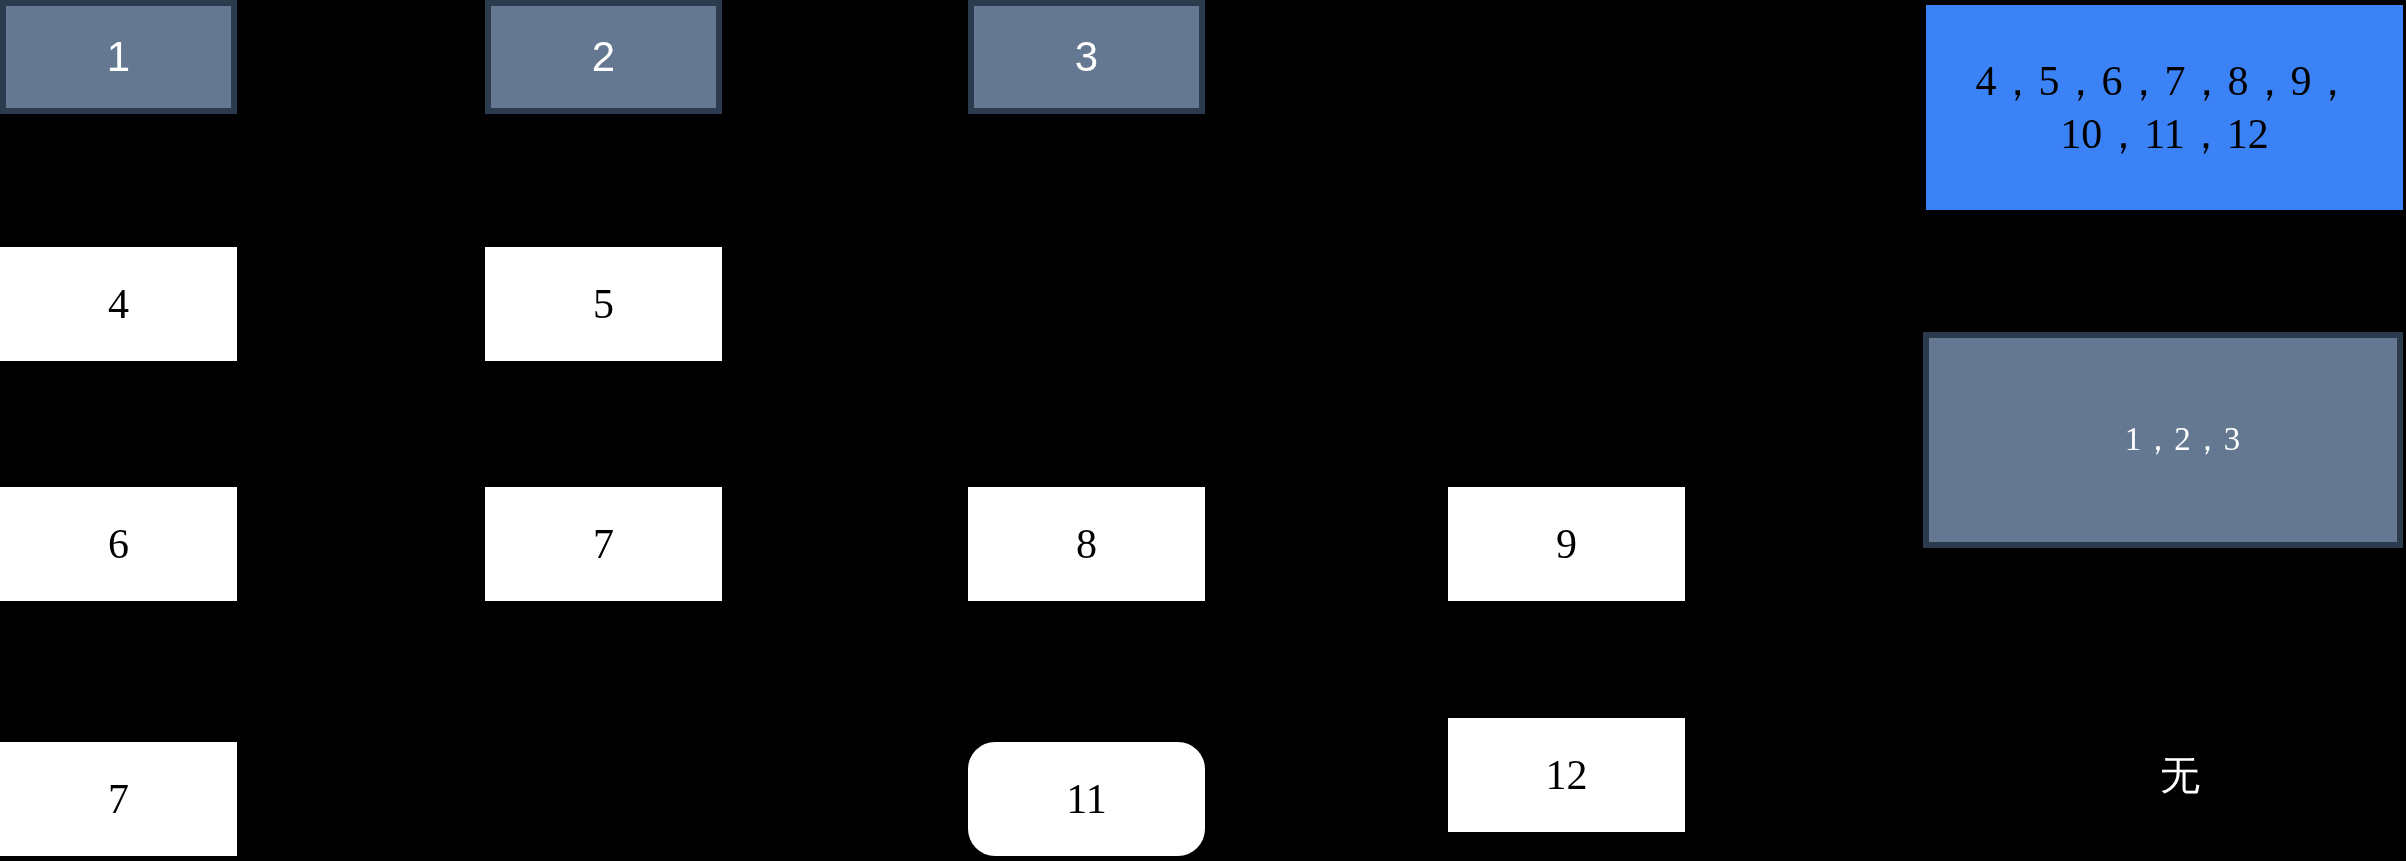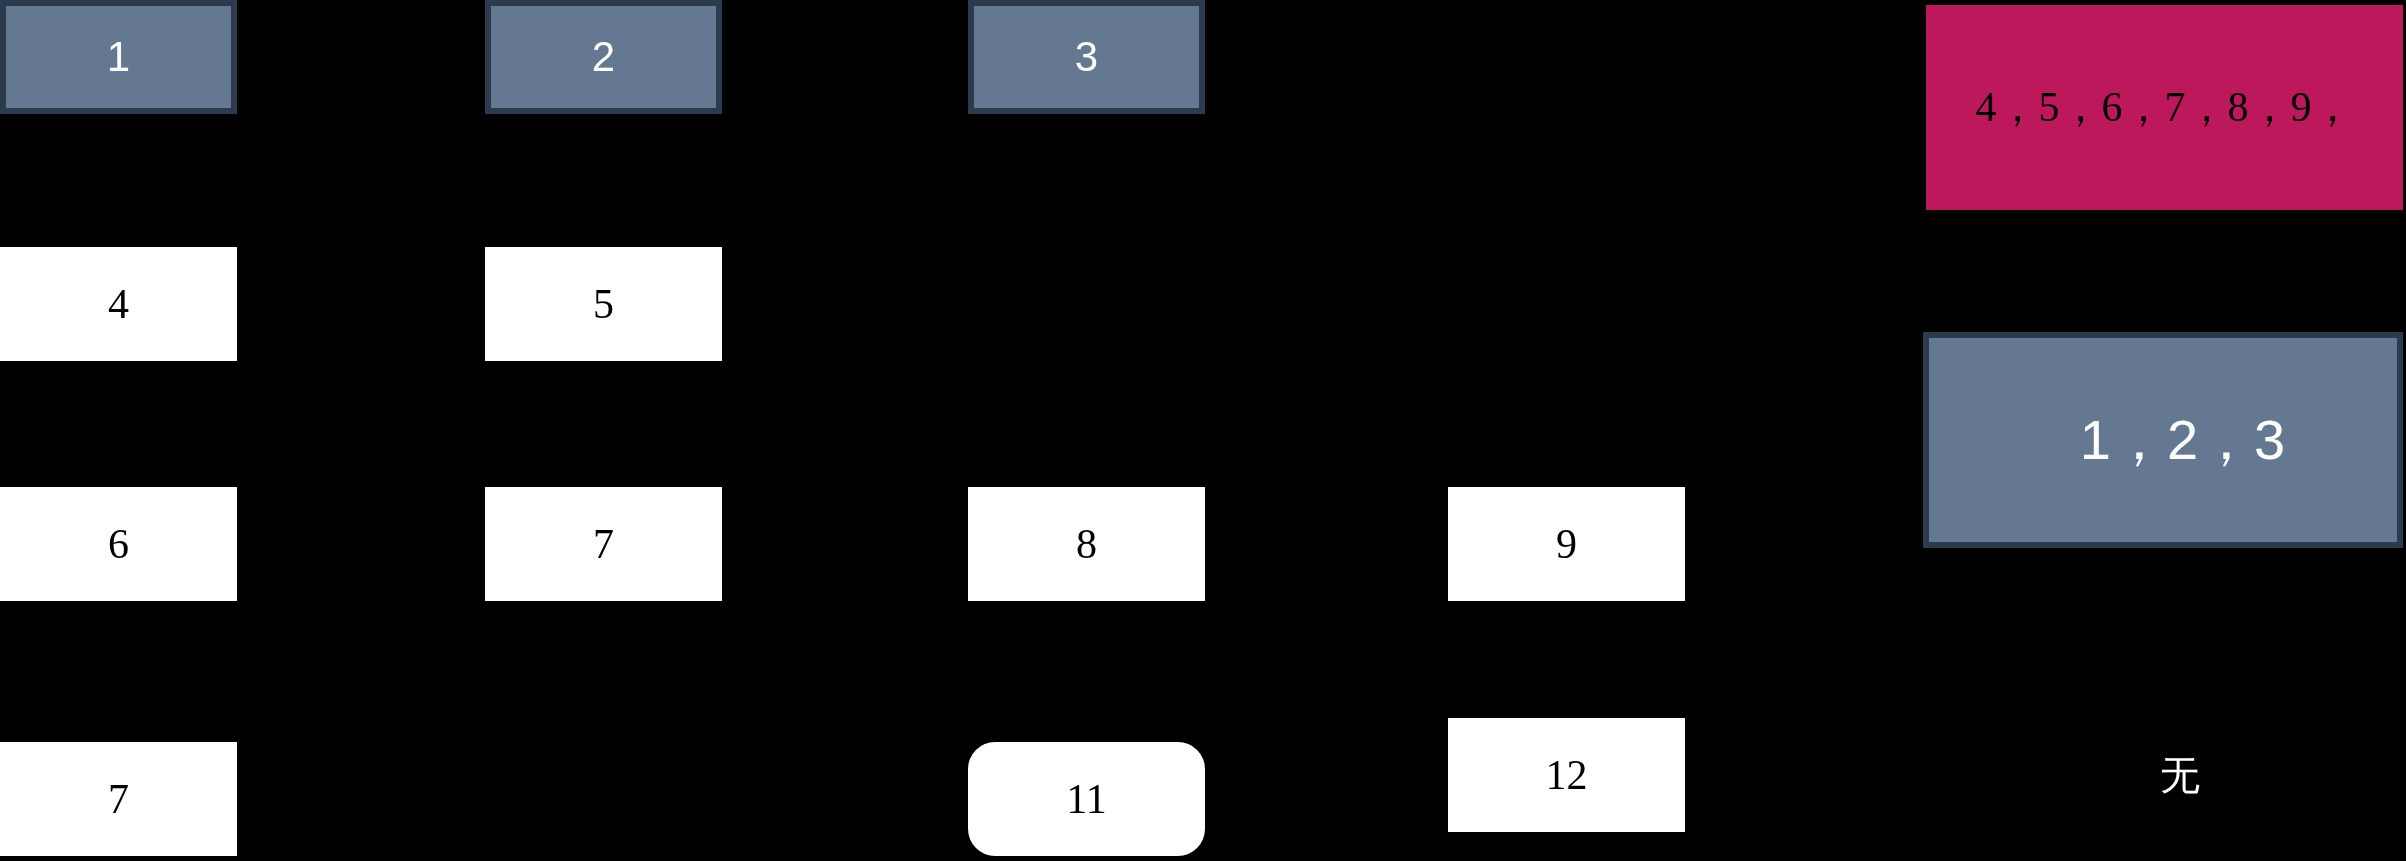--- a/index.html
+++ b/index.html
@@ -51,34 +51,34 @@
   .panel {
     position: absolute;
     box-sizing: border-box;
     display: flex;
     align-items: center;
     justify-content: center;
     text-align: center;
   }
 
   .panel.light {
-    background: #be185d;
+    background: #3b82f6;
     color: #000000;
     font-family: "Liberation Serif", serif;
     font-size: 42px;
     line-height: 1.25;
     padding: 4px 12px;
   }
 
   .panel.dark {
     background: #647891;
     color: #ffffff;
     border: 6px solid #2c3a4d;
-    font-family: Liberation Sans, sans-serif;
-    font-size: 56px;
+    font-family: Liberation Serif, serif;
+    font-size: 33px;
     line-height: 1.25;
     padding-left: 39px;
   }
 
   .panel-text {
     display: block;
     width: 100%;
   }
 
   .note {
@@ -129,21 +129,21 @@
     <span>7</span>
   </div>
   <div class="cell plain" style="left:968px;  top:742px;border-radius:27px;">
     <span>11</span>
   </div>
   <div class="cell plain" style="left:1448px; top:718px;">
     <span>12</span>
   </div>
 
   <div class="panel light" style="left:1926px; top:5px; width:477px; height:205px;">
-    <span class="panel-text"><span>4，5，6，7，8，9，</span><br></span>
+    <span class="panel-text"><span>4，5，6，7，8，9，</span><br><span>10，11，12</span></span>
   </div>
 
   <div class="panel dark" style="left:1923px; top:332px; width:480px; height:216px;">
     <span class="panel-text">1，2，3</span>
   </div>
 
   <div class="note" style="left:2160px; top:755px;">无</div>
 
 </div>
 

